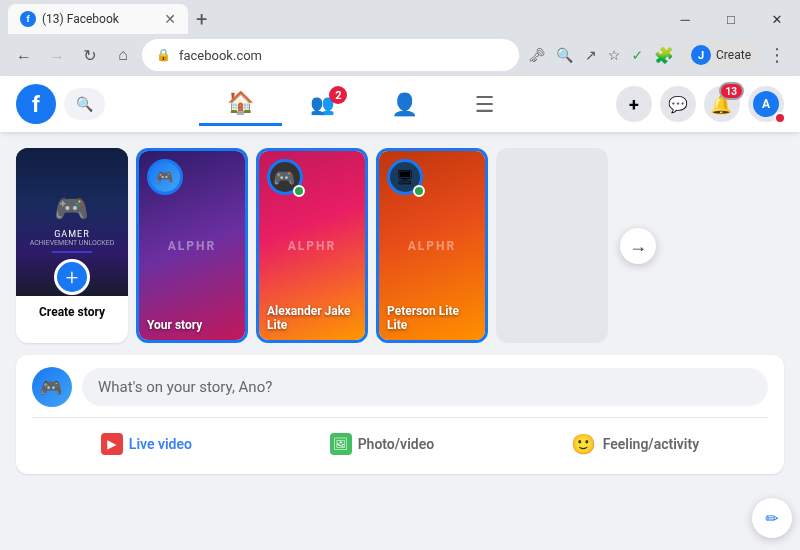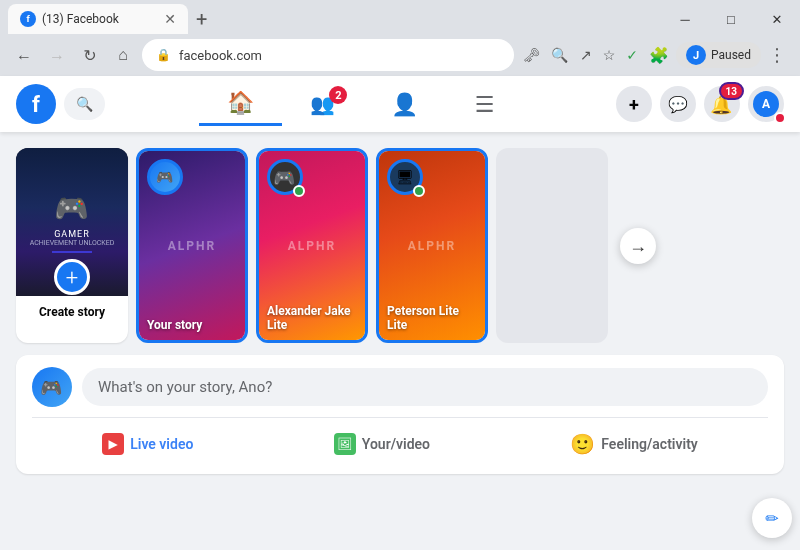--- a/index.html
+++ b/index.html
@@ -41,21 +41,21 @@
 
     <div style="display:flex; gap:3px; align-items:center;">
       <button style="background:none; border:none; cursor:pointer; color:#555; font-size:14px; padding:4px;">🗝</button>
       <button style="background:none; border:none; cursor:pointer; color:#555; font-size:14px; padding:4px;">🔍</button>
       <button style="background:none; border:none; cursor:pointer; color:#555; font-size:14px; padding:4px;">↗</button>
       <button style="background:none; border:none; cursor:pointer; color:#555; font-size:14px; padding:4px;">☆</button>
       <button style="background:none; border:none; cursor:pointer; color:#31a24c; font-size:14px; padding:4px;">✓</button>
       <button style="background:none; border:none; cursor:pointer; color:#555; font-size:16px; padding:4px;">🧩</button>
       <div style="background:#e0e0e0; border-radius:20px; padding:3px 10px; font-size:13px; color:#333; border:none; cursor:pointer; display:flex; align-items:center; gap:5px;">
         <div style="width:20px; height:20px; background:#1877f2; border-radius:50%; display:flex; align-items:center; justify-content:center; color:white; font-size:11px; font-weight:bold;">J</div>
-        <span style="font-size:12px;">Paused</span>
+        <span style="font-size:12px;">Create</span>
       </div>
       <button style="background:none; border:none; cursor:pointer; color:#555; font-size:18px; padding:4px;">⋮</button>
     </div>
   </div>
 
   <div style="background:white;">
 
     <div style="background:white; height:56px; display:flex; align-items:center; padding:0 16px; box-shadow:0 2px 4px rgba(0,0,0,0.1); position:relative; z-index:10;">
       <div style="width:40px; height:40px; background:#1877f2; border-radius:50%; display:flex; align-items:center; justify-content:center; color:white; font-size:22px; font-weight:bold; margin-right:8px; flex-shrink:0;">f</div>
       <div style="background:#f0f2f5; border-radius:20px; padding:8px 12px; display:flex; align-items:center; gap:6px; min-width:40px; cursor:text;">
@@ -70,21 +70,21 @@
         </div>
         <div style="padding:8px 28px; cursor:pointer; display:flex; align-items:center; justify-content:center; color:#65676b; font-size:22px;">👤</div>
         <div style="padding:8px 28px; cursor:pointer; display:flex; align-items:center; justify-content:center; color:#65676b; font-size:22px;">☰</div>
       </div>
 
       <div style="display:flex; gap:8px; align-items:center;">
         <div style="width:36px; height:36px; background:#e4e6eb; border-radius:50%; display:flex; align-items:center; justify-content:center; cursor:pointer; font-size:18px; color:#050505; font-weight:bold;">+</div>
         <div style="width:36px; height:36px; background:#e4e6eb; border-radius:50%; display:flex; align-items:center; justify-content:center; cursor:pointer; font-size:16px; color:#050505; position:relative;">💬</div>
         <div style="width:36px; height:36px; background:#e4e6eb; border-radius:50%; display:flex; align-items:center; justify-content:center; cursor:pointer; font-size:18px; color:#050505; position:relative;">
           🔔
-          <span style="position:absolute; top:-4px; right:-4px; background:#e41e3f; color:white; border-radius:10px; padding:0 5px; font-size:10px; font-weight:bold; min-width:18px; height:18px; display:flex; align-items:center; justify-content:center; border:2px solid #4c1d95;">13</span>
+          <span style="position:absolute; top:-4px; right:-4px; background:#e41e3f; color:white; border-radius:10px; padding:0 5px; font-size:10px; font-weight:bold; min-width:18px; height:18px; display:flex; align-items:center; justify-content:center; border:2px solid #a3a3a3;">13</span>
         </div>
         <div style="width:36px; height:36px; background:#e4e6eb; border-radius:50%; display:flex; align-items:center; justify-content:center; cursor:pointer; position:relative;">
           <div style="width:26px; height:26px; background:#1877f2; border-radius:50%; display:flex; align-items:center; justify-content:center; color:white; font-size:12px; font-weight:bold;">A</div>
           <span style="position:absolute; bottom:-2px; right:-2px; width:12px; height:12px; background:#e41e3f; border-radius:50%; border:2px solid white;"></span>
         </div>
       </div>
     </div>
 
     <div style="background:#f0f2f5; padding:16px; display:flex; flex-direction:column; gap:12px; height:calc(550px - 56px - 76px); overflow:hidden;">
 
@@ -145,21 +145,21 @@
           <div style="width:40px; height:40px; border-radius:50%; background:linear-gradient(135deg, #1877f2, #42a5f5); display:flex; align-items:center; justify-content:center; color:white; font-size:18px; flex-shrink:0;">🎮</div>
           <div style="flex:1; background:#f0f2f5; border-radius:20px; padding:10px 16px; font-size:15px; color:#65676b; cursor:pointer;">What's on your story, Ano?</div>
         </div>
         <div style="border-top:1px solid #e4e6eb; padding-top:8px; display:flex; justify-content:space-around;">
           <div style="display:flex; align-items:center; gap:6px; cursor:pointer; padding:6px 12px; border-radius:8px;">
             <span style="background:#e84040; color:white; border-radius:4px; width:22px; height:22px; display:flex; align-items:center; justify-content:center; font-size:12px;">▶</span>
             <span style="font-size:14px; font-weight:600; color:#3b82f6;">Live video</span>
           </div>
           <div style="display:flex; align-items:center; gap:6px; cursor:pointer; padding:6px 12px; border-radius:8px;">
             <span style="background:#45bd62; color:white; border-radius:4px; width:22px; height:22px; display:flex; align-items:center; justify-content:center; font-size:12px;">🖼</span>
-            <span style="font-size:14px; font-weight:600; color:#65676b;">Your/video</span>
+            <span style="font-size:14px; font-weight:600; color:#65676b;">Photo/video</span>
           </div>
           <div style="display:flex; align-items:center; gap:6px; cursor:pointer; padding:6px 12px; border-radius:8px;">
             <span style="font-size:20px; color:#f7b928;">🙂</span>
             <span style="font-size:14px; font-weight:600; color:#65676b;">Feeling/activity</span>
           </div>
         </div>
       </div>
 
     </div>
 

